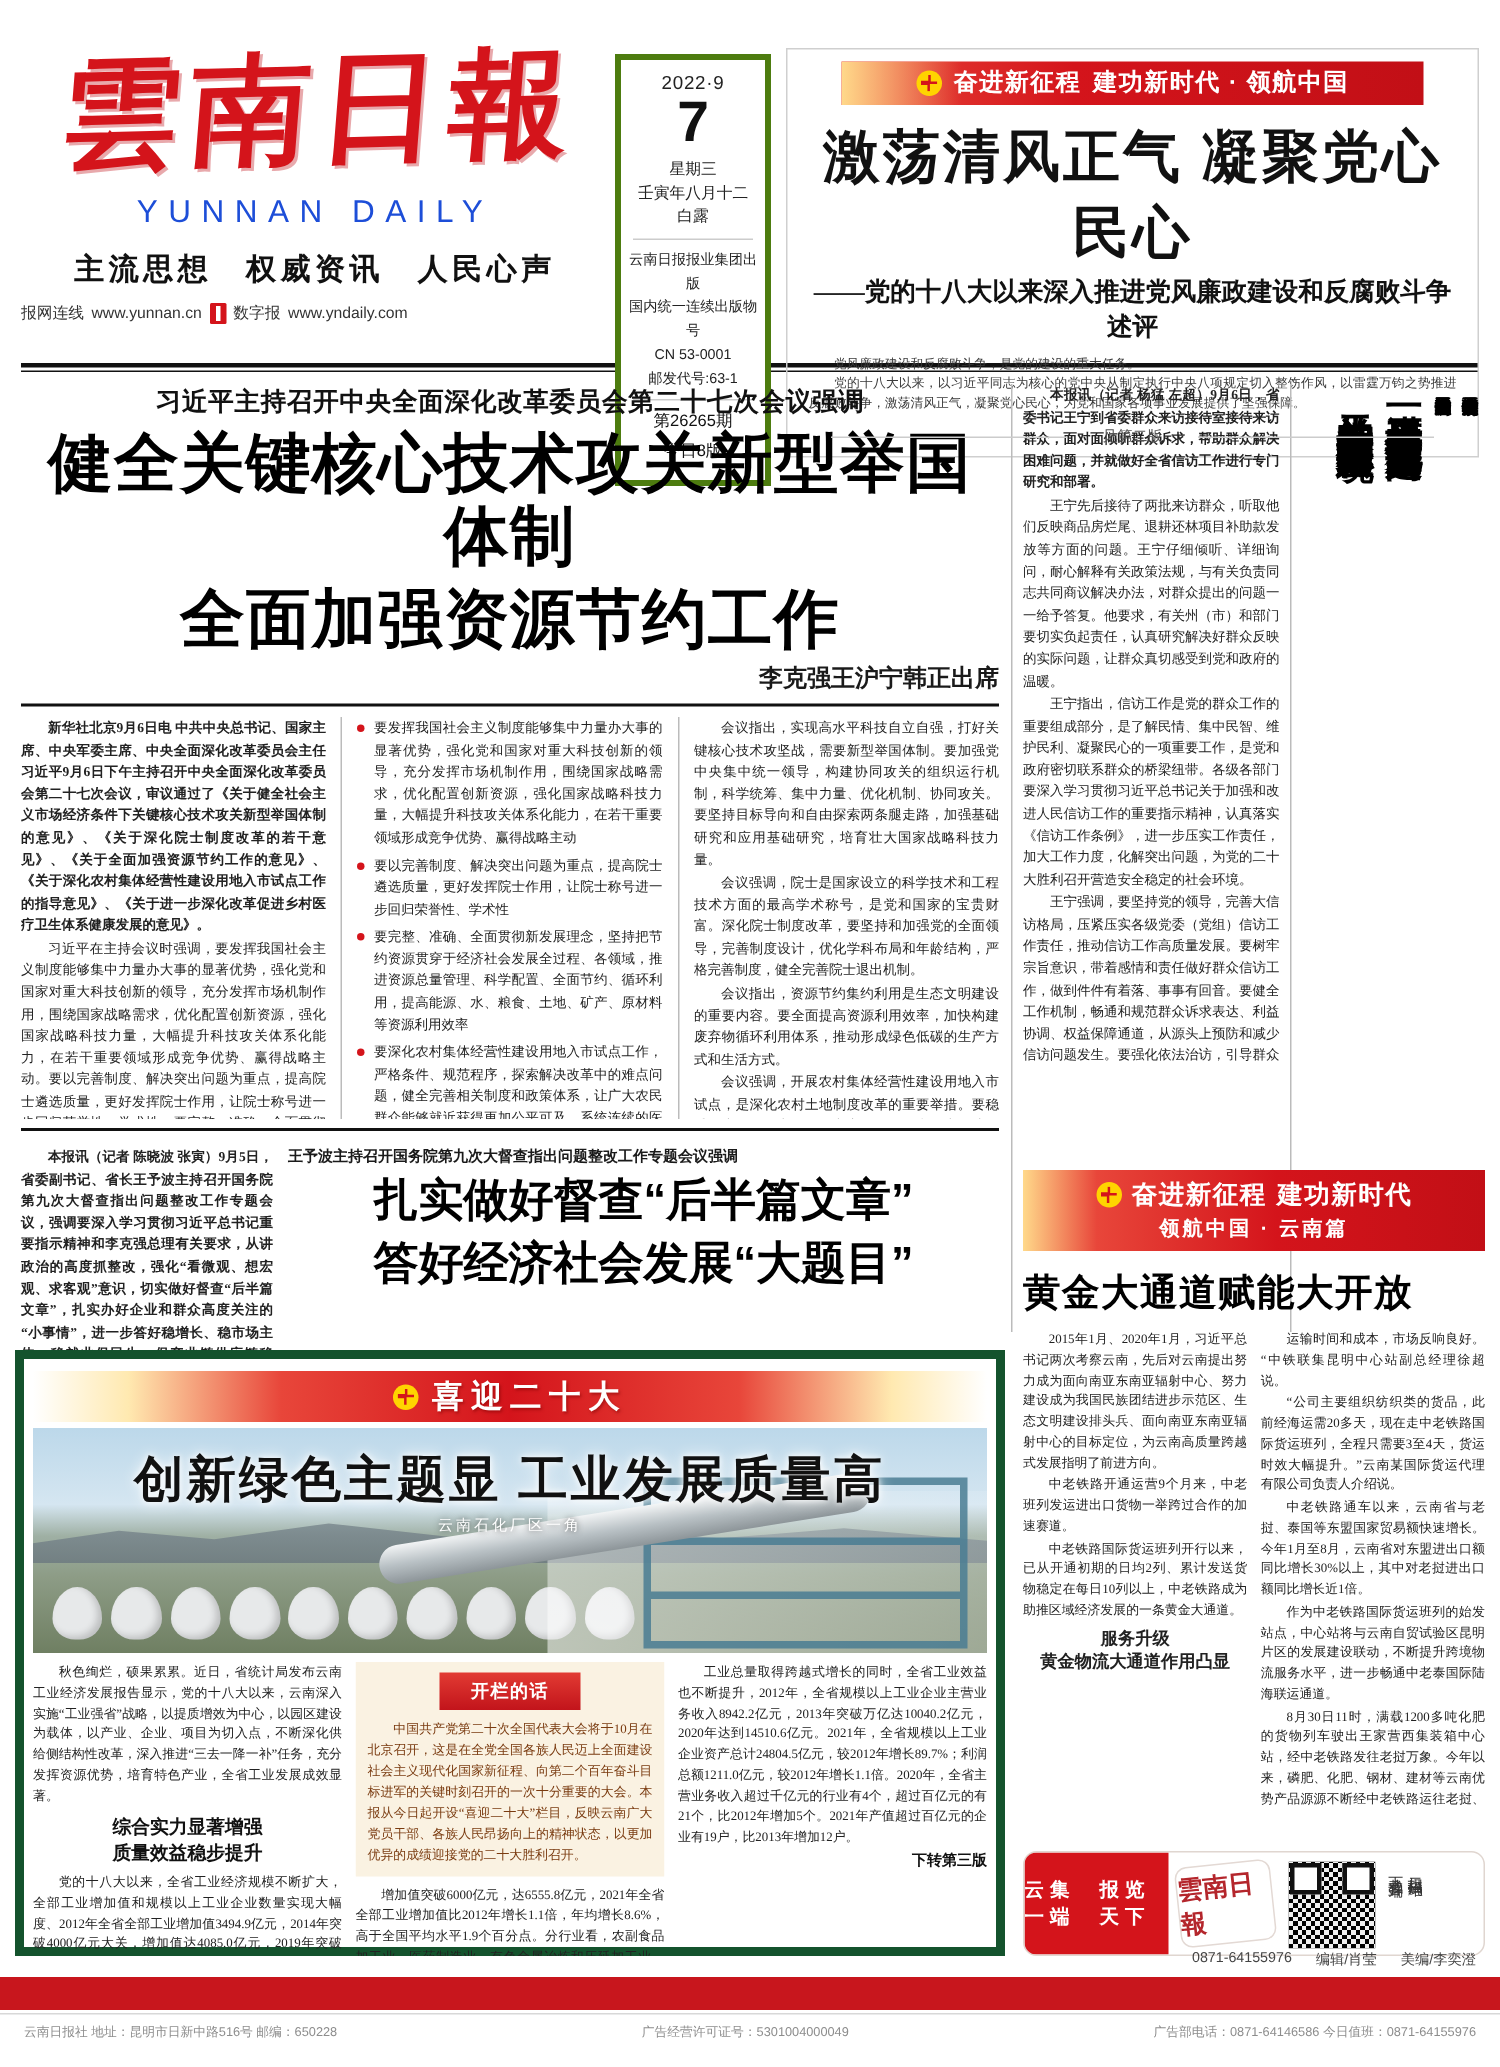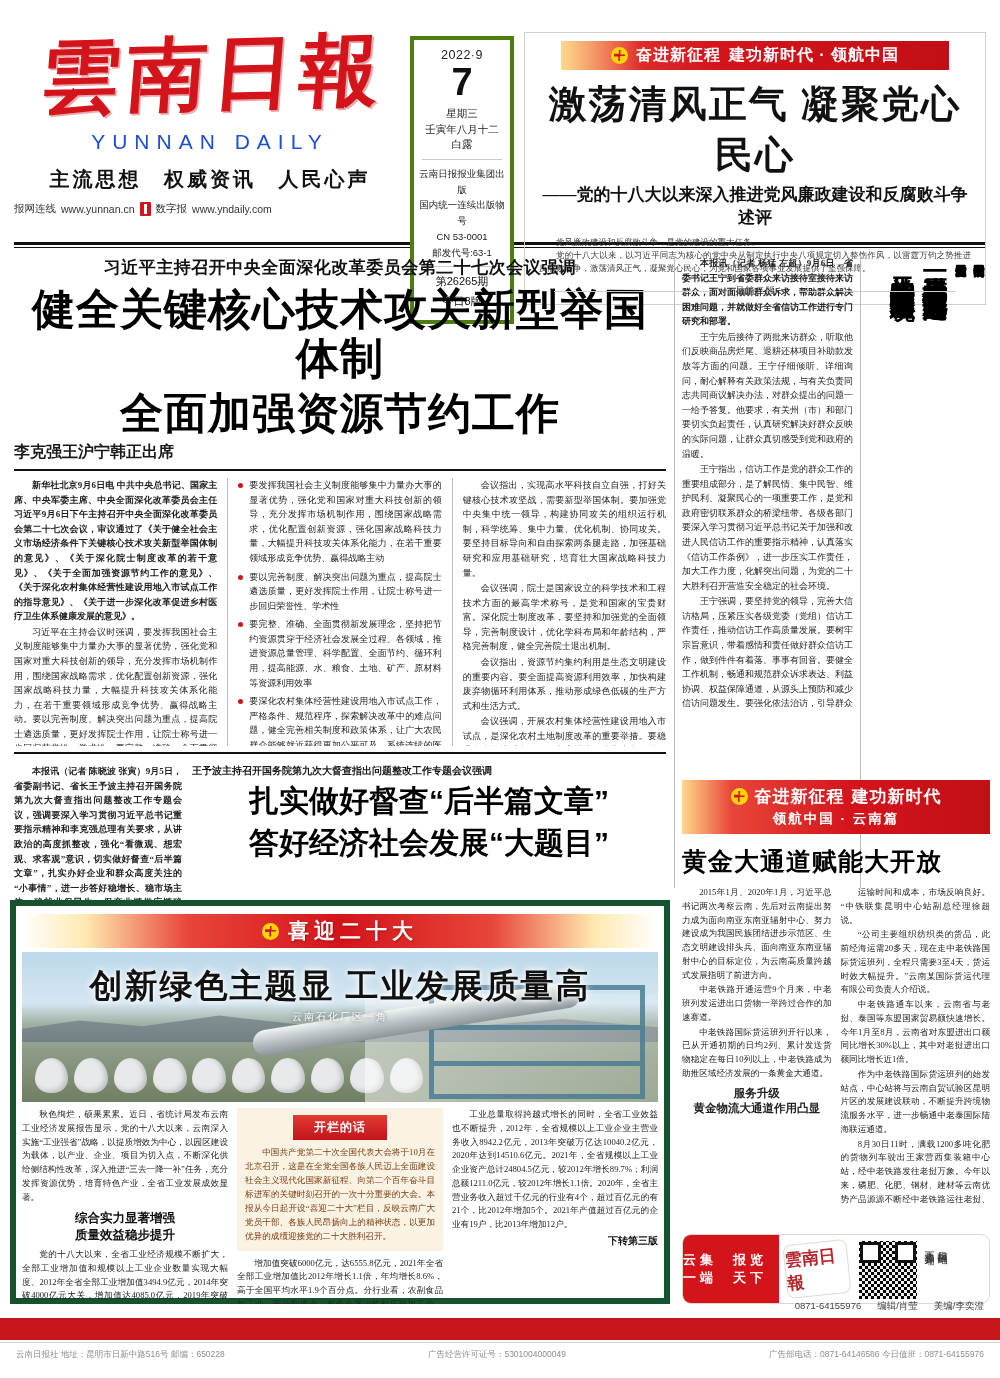--- a/index.html
+++ b/index.html
@@ -111,21 +111,21 @@
   .main { display:flex; padding:8px 14px 0; height:640px; }
   .col-left { width:660px; flex:0 0 660px; padding-right:8px; }
   .col-mid  { width:186px; flex:0 0 186px; border-left:1px solid #bbb; padding:0 7px; }
   .col-right{ width:126px; flex:0 0 126px; border-left:1px solid #bbb; padding-left:7px; }
 
   .kicker { text-align:center; font-size:17px; font-weight:700; color:#111; letter-spacing:.5px; }
   .headline {
     text-align:center; font-weight:700; color:#000; letter-spacing:1px;
     font-family:"Liberation Sans",sans-serif; font-size:43px; line-height:1.14; margin:6px 0 4px;
   }
-  .byline-c { text-align:left; font-size:16px; font-weight:700; margin-bottom:6px; }
+  .byline-c { text-align:right; font-size:16px; font-weight:700; margin-bottom:6px; }
 
   .hr-b { height:2px; background:#111; margin:6px 0 7px; }
 
   .cols3 { display:flex; gap:10px; }
   .cols2 { display:flex; gap:10px; }
   .tcol { flex:1; font-size:9px; line-height:1.62; text-align:justify; color:#222; }
   .tcol p { margin:0 0 1px; text-indent:2em; }
   .lead { font-weight:700; }
   .divider-v { width:1px; background:#bbb; }
 

